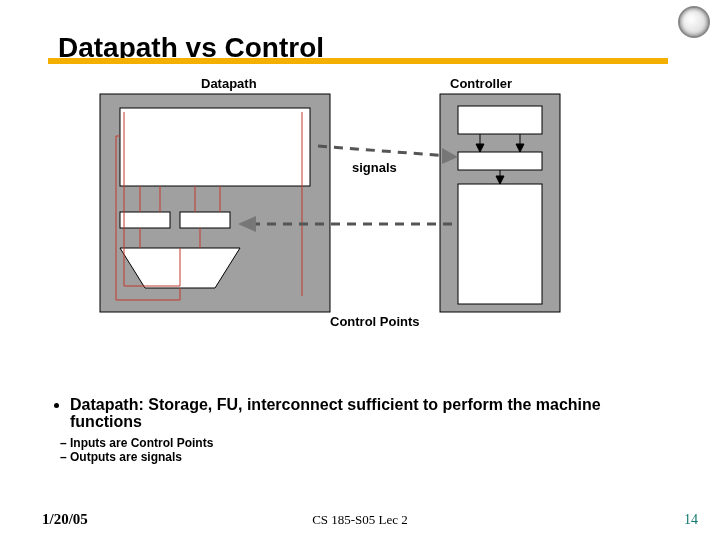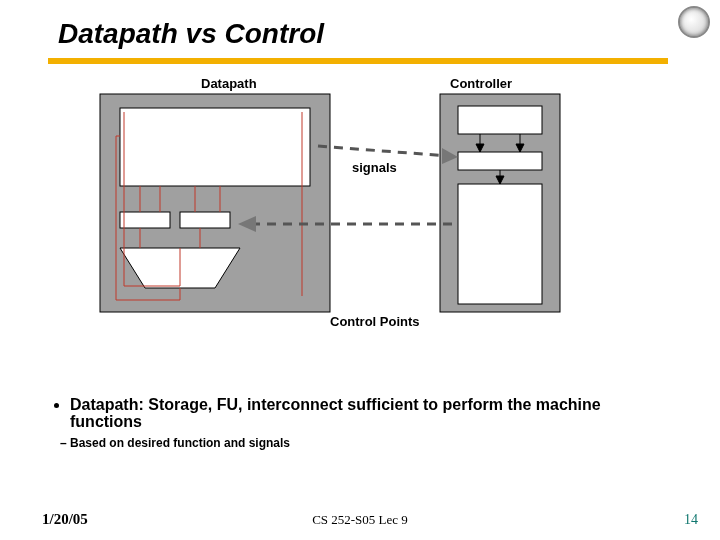--- a/index.html
+++ b/index.html
@@ -17,24 +17,23 @@
     position: absolute;
     top: 6px; right: 10px;
     width: 32px; height: 32px;
     border-radius: 50%;
     border: 2px solid #888;
     background: radial-gradient(circle at 40% 40%, #fff, #ccc);
     box-shadow: inset 0 0 4px #666;
   }
   .title {
     position: absolute;
-    top: 18px; left: 58px;
+    top: 32px; left: 58px;
     font-size: 28px;
     font-weight: bold;
-    font-style: italic;
   }
   .rule-outer {
     position: absolute;
     left: 48px; top: 58px;
     width: 620px;
     height: 6px;
     background: #F3B000;
   }
   .footer-date {
     position: absolute;
@@ -149,19 +148,20 @@
     </g>
     <polygon points="158,148 176,140 176,156" fill="#777"></polygon>
   </svg>
 </div>
 
 <div class="bullets">
   <ul>
     <li>Datapath: Storage, FU, interconnect sufficient to perform the machine functions</li>
   </ul>
   <ul class="sub">
-    <li>Based on desired function and signals</li>
+    <li>Inputs are Control Points</li>
+    <li>Outputs are signals</li>
   </ul>
 </div>
 
 <div class="footer-date">1/20/05</div>
-<div class="footer-center">CS 252-S05 Lec 9</div>
+<div class="footer-center">CS 185-S05 Lec 2</div>
 <div class="footer-page">14</div>
 
 </body></html>

